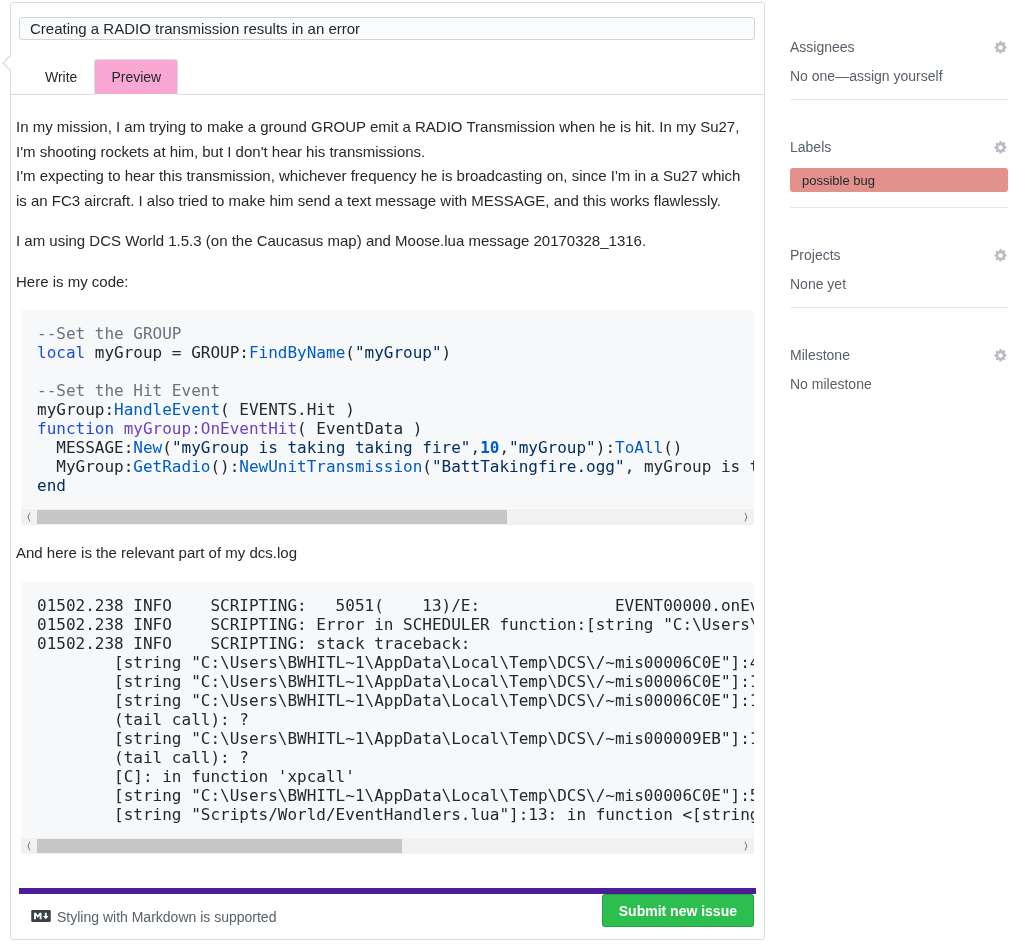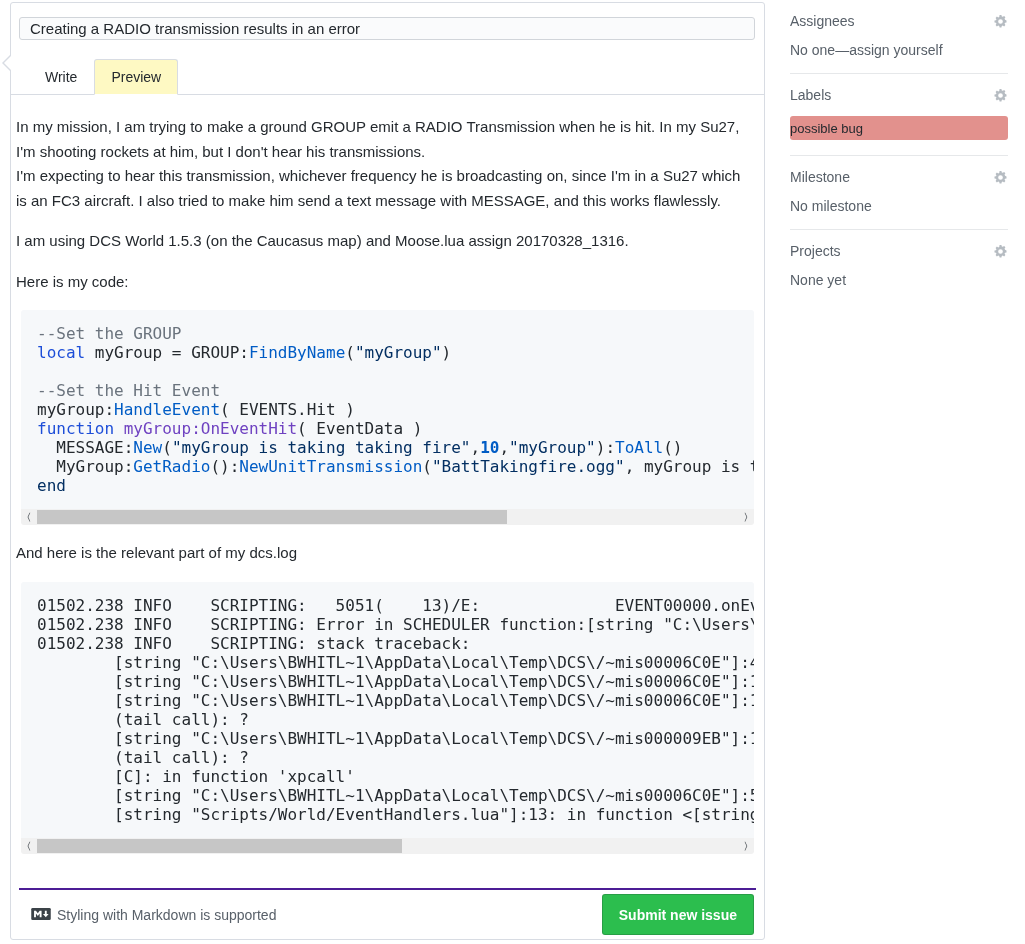--- a/index.html
+++ b/index.html
@@ -37,21 +37,21 @@
     padding:0 0 0 17px; margin-top:9px;
     border-bottom:1px solid #d8dce3;
     display:flex; align-items:flex-start;
   }
   .tab {
     font-size:14px; color:#24292e; padding:9px 16px;
     background:transparent; border:1px solid transparent;
     border-radius:3px 3px 0 0; margin-bottom:-1px; cursor:pointer;
   }
   .tab.active {
-    background:#fef9c3; border-color:#d8dce3; border-bottom-color:#fff;
+    background:#f9a8d4; border-color:#d8dce3; border-bottom-color:#fff;
   }
 
   
   .preview-body { padding:20px 10px 0 5px; }
   .preview-body p {
     font-size:15px; line-height:24.5px; color:#24292e;
     margin:0 0 16px 0; white-space:pre-line;
   }
 
   .code-block {
@@ -82,49 +82,49 @@
   }
   .hscroll-track { flex:1; position:relative; }
   .hscroll-thumb {
     position:absolute; left:0; top:1px; bottom:1px;
     background:#c6c6c6; cursor:pointer;
   }
 
   
   .form-footer {
     position:absolute; left:0; right:0; bottom:0; height:51px;
-    margin:0 8px; border-top:2px solid #4c1d95;
-    display:flex; align-items:center; justify-content:space-between;
+    margin:0 8px; border-top:6px solid #4c1d95;
+    display:flex; justify-content:space-between;
     background:#fff;
   }
   .md-note {
     display:flex; align-items:center; gap:6px;
     font-size:14px; color:#586069; padding-left:12px; cursor:pointer;
   }
   .submit-btn {
-    height:41px; padding:0 16px; margin-right:2px;
+    height:33px; padding:0 16px; margin-right:2px;
     background:#2cbe4e; color:#fff; font-size:14px; font-weight:bold;
     font-family:"Liberation Sans","DejaVu Sans",sans-serif;
     border:1px solid rgba(27,31,35,0.2); border-radius:3px; cursor:pointer;
   }
 
   
   .sidebar { position:absolute; left:790px; top:0; width:218px; }
-  .sb-section { padding:13px 0 15px 0; border-bottom:1px solid #e6e8ea; }
+  .sb-section { padding:13px 0 15px 0; border-bottom:1px solid #e6e8ea;margin-top:26px; }
   .sb-section:last-child { border-bottom:none; }
   .sb-head {
     display:flex; align-items:center; justify-content:space-between;
     margin-bottom:13px;
   }
   .sb-title { font-size:14px; color:#586069; }
   .gear-btn { background:none; border:none; padding:0; cursor:pointer; line-height:0; }
   .sb-value { font-size:14px; color:#586069; }
   .label-chip {
     margin-top:2px; height:24px; border-radius:3px;
-    display:flex; align-items:center; padding-left:0;
+    display:flex; align-items:center; padding-left:12px;
     font-size:13px; color:#24292e; cursor:pointer;
   }
 </style>
 </head>
 <body>
 
 <div class="bubble">
 
   <div class="title-row">
     <input class="title-input" type="text" value="Creating a RADIO transmission results in an error" style="">
@@ -133,21 +133,21 @@
   <div class="tabs-nav">
     <div class="tab">Write</div>
     <div class="tab active">Preview</div>
   </div>
 
   <div class="preview-body">
 
     <p>In my mission, I am trying to make a ground GROUP emit a RADIO Transmission when he is hit. In my Su27, I'm shooting rockets at him, but I don't hear his transmissions.
 I'm expecting to hear this transmission, whichever frequency he is broadcasting on, since I'm in a Su27 which is an FC3 aircraft. I also tried to make him send a text message with MESSAGE, and this works flawlessly.</p>
 
-    <p>I am using DCS World 1.5.3 (on the Caucasus map) and Moose.lua assign 20170328_1316.</p>
+    <p>I am using DCS World 1.5.3 (on the Caucasus map) and Moose.lua message 20170328_1316.</p>
 
     <p>Here is my code:</p>
 
     <div class="code-block" id="code-block"><div class="line"><span class="tok-c">--Set the GROUP</span></div><div class="line"><span class="tok-k">local</span><span class="tok-p"> myGroup = GROUP:</span><span class="tok-f">FindByName</span><span class="tok-p">(</span><span class="tok-s">"myGroup"</span><span class="tok-p">)</span></div><div class="line">&nbsp;</div><div class="line"><span class="tok-c">--Set the Hit Event</span></div><div class="line"><span class="tok-p">myGroup:</span><span class="tok-f">HandleEvent</span><span class="tok-p">( EVENTS.Hit )</span></div><div class="line"><span class="tok-k">function</span><span class="tok-d"> myGroup:OnEventHit</span><span class="tok-p">( EventData )</span></div><div class="line"><span class="tok-p">  MESSAGE:</span><span class="tok-f">New</span><span class="tok-p">(</span><span class="tok-s">"myGroup is taking taking fire"</span><span class="tok-p">,</span><span class="tok-n">10</span><span class="tok-p">,</span><span class="tok-s">"myGroup"</span><span class="tok-p">):</span><span class="tok-f">ToAll</span><span class="tok-p">()</span></div><div class="line"><span class="tok-p">  MyGroup:</span><span class="tok-f">GetRadio</span><span class="tok-p">():</span><span class="tok-f">NewUnitTransmission</span><span class="tok-p">(</span><span class="tok-s">"BattTakingfire.ogg"</span><span class="tok-p">, myGroup is taking taking </span><span class="tok-f">fire</span><span class="tok-s">",  8, 122</span></div><div class="line"><span class="tok-s">end</span></div></div>
     <div class="hscrollbar">
       <div class="hscroll-arrow">〈</div>
       <div class="hscroll-track">
         <div class="hscroll-thumb" style="width:67%;"></div>
       </div>
       <div class="hscroll-arrow">〉</div>
@@ -202,35 +202,35 @@
         <svg width="15" height="15" viewBox="0 0 16 16">
           <path fill="#b6bcc2" fill-rule="evenodd" d="M7 1h2l.35 1.59 1.13.47 1.36-.9 1.4 1.4-.9 1.36.47 1.13L14.4 7v2l-1.59.35-.47 1.13.9 1.36-1.4 1.4-1.36-.9-1.13.47L9 14.4H7l-.35-1.59-1.13-.47-1.36.9-1.4-1.4.9-1.36-.47-1.13L1.6 9V7l1.59-.35.47-1.13-.9-1.36 1.4-1.4 1.36.9 1.13-.47L7 1zm1 9.5a2.5 2.5 0 1 0 0-5 2.5 2.5 0 0 0 0 5z"></path>
         </svg>
       </button>
     </div>
     <div class="label-chip" id="label-chip" style="background: rgb(226, 145, 141);">possible bug</div>
   </div>
 
   <div class="sb-section">
     <div class="sb-head">
+      <span class="sb-title">Projects</span>
+      <button class="gear-btn">
+        <svg width="15" height="15" viewBox="0 0 16 16">
+          <path fill="#b6bcc2" fill-rule="evenodd" d="M7 1h2l.35 1.59 1.13.47 1.36-.9 1.4 1.4-.9 1.36.47 1.13L14.4 7v2l-1.59.35-.47 1.13.9 1.36-1.4 1.4-1.36-.9-1.13.47L9 14.4H7l-.35-1.59-1.13-.47-1.36.9-1.4-1.4.9-1.36-.47-1.13L1.6 9V7l1.59-.35.47-1.13-.9-1.36 1.4-1.4 1.36.9 1.13-.47L7 1zm1 9.5a2.5 2.5 0 1 0 0-5 2.5 2.5 0 0 0 0 5z"></path>
+        </svg>
+      </button>
+    </div>
+    <div class="sb-value">None yet</div>
+  </div>
+
+  <div class="sb-section">
+    <div class="sb-head">
       <span class="sb-title">Milestone</span>
       <button class="gear-btn">
         <svg width="15" height="15" viewBox="0 0 16 16">
           <path fill="#b6bcc2" fill-rule="evenodd" d="M7 1h2l.35 1.59 1.13.47 1.36-.9 1.4 1.4-.9 1.36.47 1.13L14.4 7v2l-1.59.35-.47 1.13.9 1.36-1.4 1.4-1.36-.9-1.13.47L9 14.4H7l-.35-1.59-1.13-.47-1.36.9-1.4-1.4.9-1.36-.47-1.13L1.6 9V7l1.59-.35.47-1.13-.9-1.36 1.4-1.4 1.36.9 1.13-.47L7 1zm1 9.5a2.5 2.5 0 1 0 0-5 2.5 2.5 0 0 0 0 5z"></path>
         </svg>
       </button>
     </div>
     <div class="sb-value">No milestone</div>
   </div>
 
-  <div class="sb-section">
-    <div class="sb-head">
-      <span class="sb-title">Projects</span>
-      <button class="gear-btn">
-        <svg width="15" height="15" viewBox="0 0 16 16">
-          <path fill="#b6bcc2" fill-rule="evenodd" d="M7 1h2l.35 1.59 1.13.47 1.36-.9 1.4 1.4-.9 1.36.47 1.13L14.4 7v2l-1.59.35-.47 1.13.9 1.36-1.4 1.4-1.36-.9-1.13.47L9 14.4H7l-.35-1.59-1.13-.47-1.36.9-1.4-1.4.9-1.36-.47-1.13L1.6 9V7l1.59-.35.47-1.13-.9-1.36 1.4-1.4 1.36.9 1.13-.47L7 1zm1 9.5a2.5 2.5 0 1 0 0-5 2.5 2.5 0 0 0 0 5z"></path>
-        </svg>
-      </button>
-    </div>
-    <div class="sb-value">None yet</div>
-  </div>
-
 </div>
 
 </body></html>

